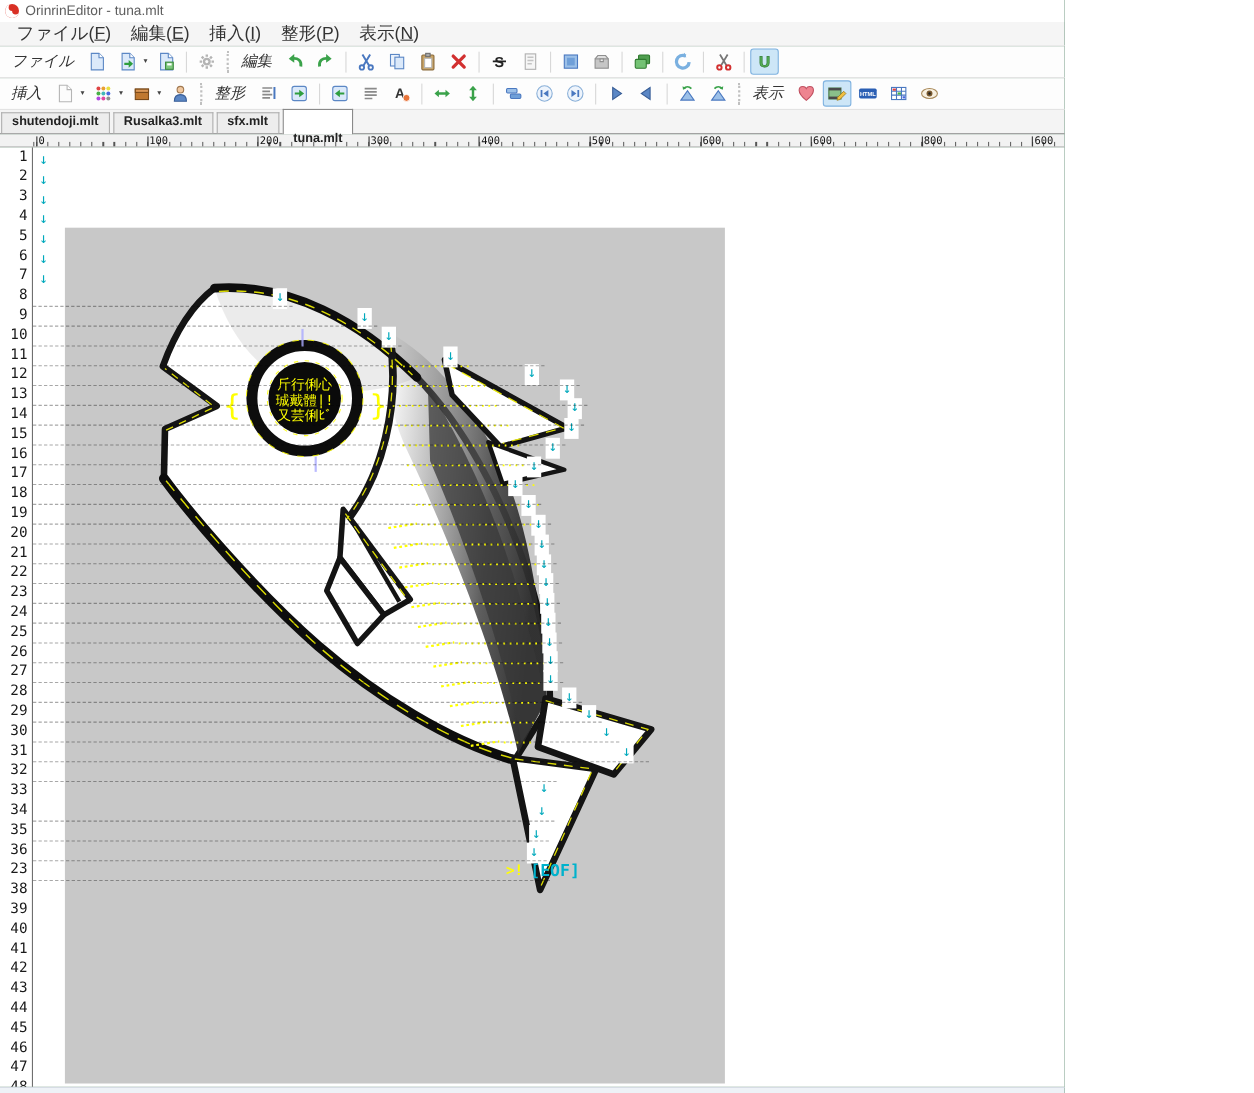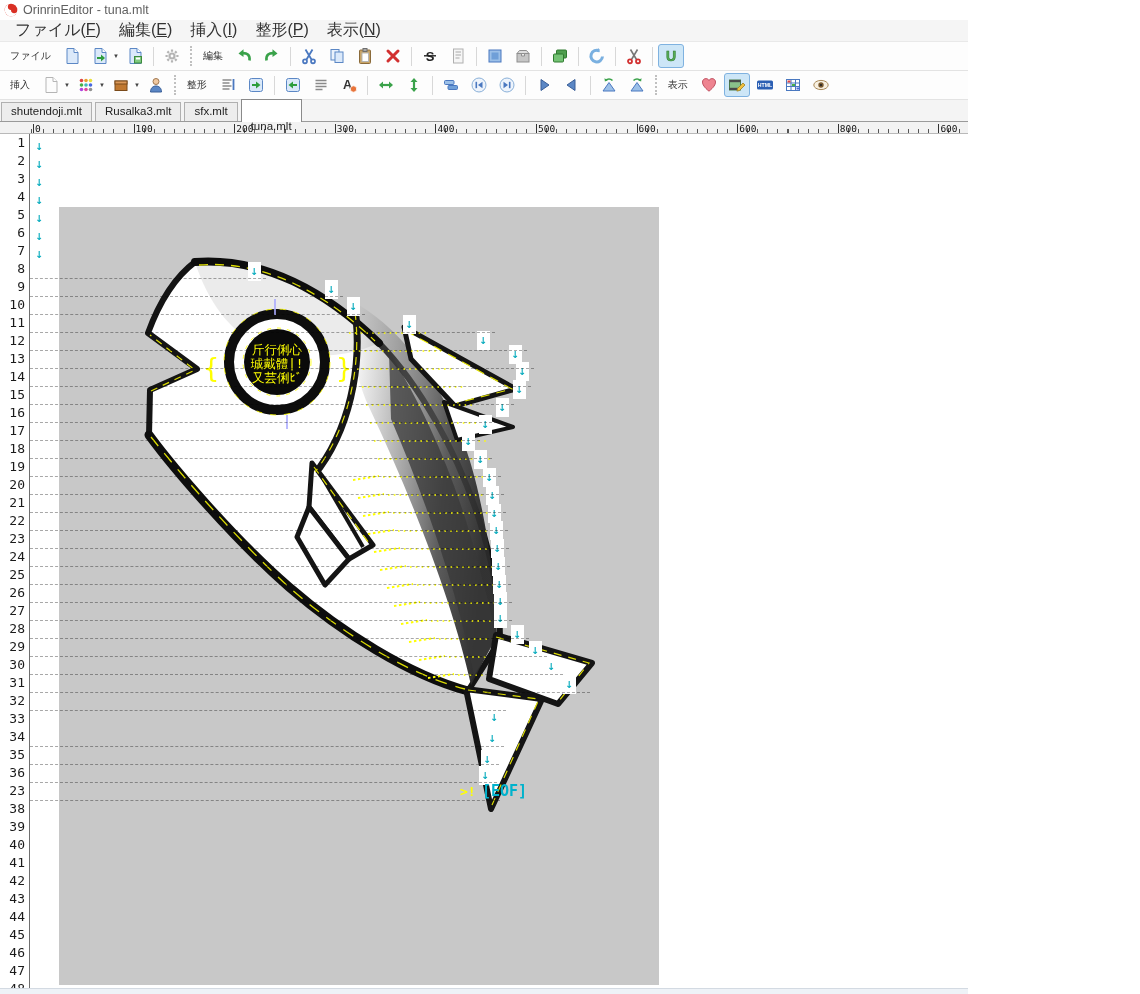--- a/index.html
+++ b/index.html
@@ -14,33 +14,33 @@
 
   
   .menubar { height:22px; background:#f5f5f5; display:flex; align-items:center; padding-left:6px;
              border-bottom:1px solid #e9e9e9; }
   .menuitem { font-size:16px; color:#333; padding:2px 9px; cursor:default; }
   .menuitem u { text-decoration:underline; }
 
   
   .toolbar { height:29px; background:#fdfdfd; display:flex; align-items:center;
              border-bottom:1px solid #e3e3e3; padding-left:6px; }
-  .tlabel { font-size:10px; color:#333; margin:0 7px 0 4px; white-space:nowrap; }
+  .tlabel { font-size:14px; color:#333; margin:0 7px 0 4px; white-space:nowrap;font-style:italic; }
   .tbtn { width:26px; height:24px; border:1px solid transparent; background:transparent; border-radius:3px;
           display:inline-flex; align-items:center; justify-content:center; padding:0; margin:0 1px; }
   .tbtn.active { background:#cde6f7; border-color:#7fb2e0; }
   .dd { font-size:6px; color:#444; margin:0 2px 0 -1px; align-self:center; }
   .vsep { width:1px; height:19px; background:#d8d8d8; margin:0 4px; }
   .grip { width:3px; height:20px; border-left:2px dotted #c0c0c0; margin:0 6px 0 4px; }
 
   
   .tabbar { height:22px; background:#f4f4f4; display:flex; align-items:flex-end;
             border-bottom:1px solid #9a9a9a; padding-left:1px; }
   .tab { font-size:11.5px; color:#222; background:#ededed; border:1px solid #b0b0b0; border-bottom:none;
-         padding:2px 9px 2px 9px; margin-right:3px; height:19px; white-space:nowrap; }
+         padding:2px 9px 2px 9px; margin-right:3px; height:19px; white-space:nowrap;font-weight:bold; }
   .tab.active { background:#fff; border-color:#8a8a8a; height:21px; margin-bottom:-1px; position:relative; z-index:2;
                 padding-top:20px; }
 
   
   .ruler { height:12px; background:#f2f2f2; border-bottom:1px solid #b9b9b9; position:relative; }
   .ruler-inner { position:absolute; left:30px; right:0; top:0; bottom:0;
       background-image:repeating-linear-gradient(to right, #555 0px, #555 1px, transparent 1px, transparent 10.06px);
       background-size:auto 4px; background-repeat:repeat-x; background-position:3px bottom; }
   .rmajor { position:absolute; top:2px; bottom:0; width:1px; background:#333; }
   .rlabel { position:absolute; top:-1px; left:2px; font-size:9.5px; color:#111; font-family:"DejaVu Sans Mono", monospace; }

